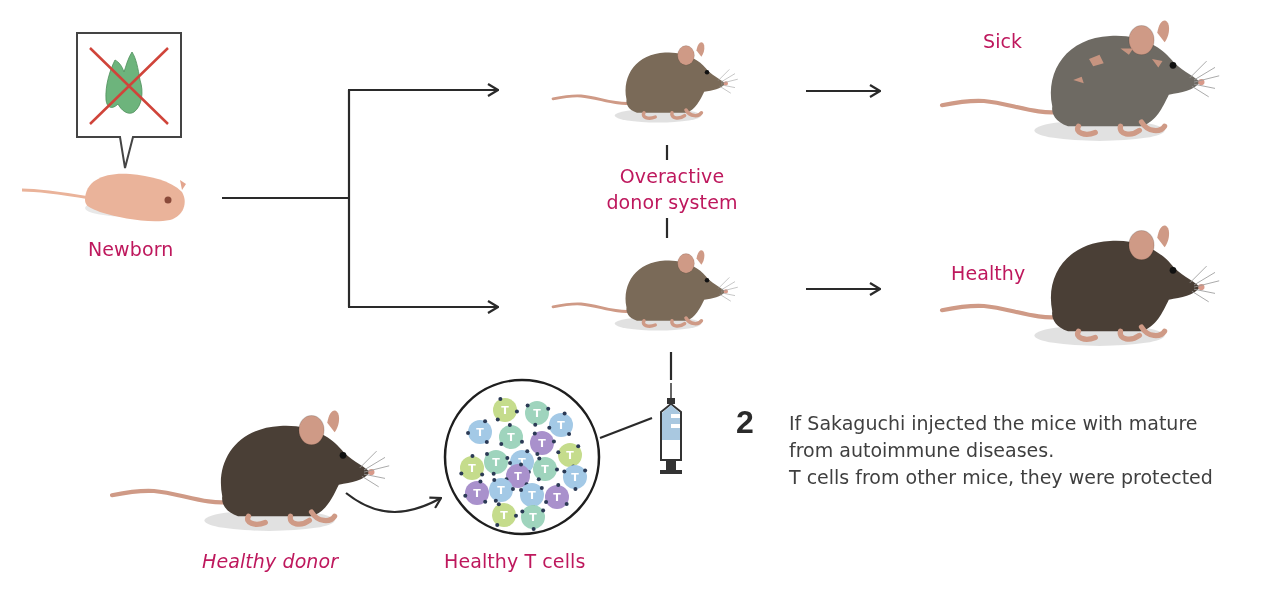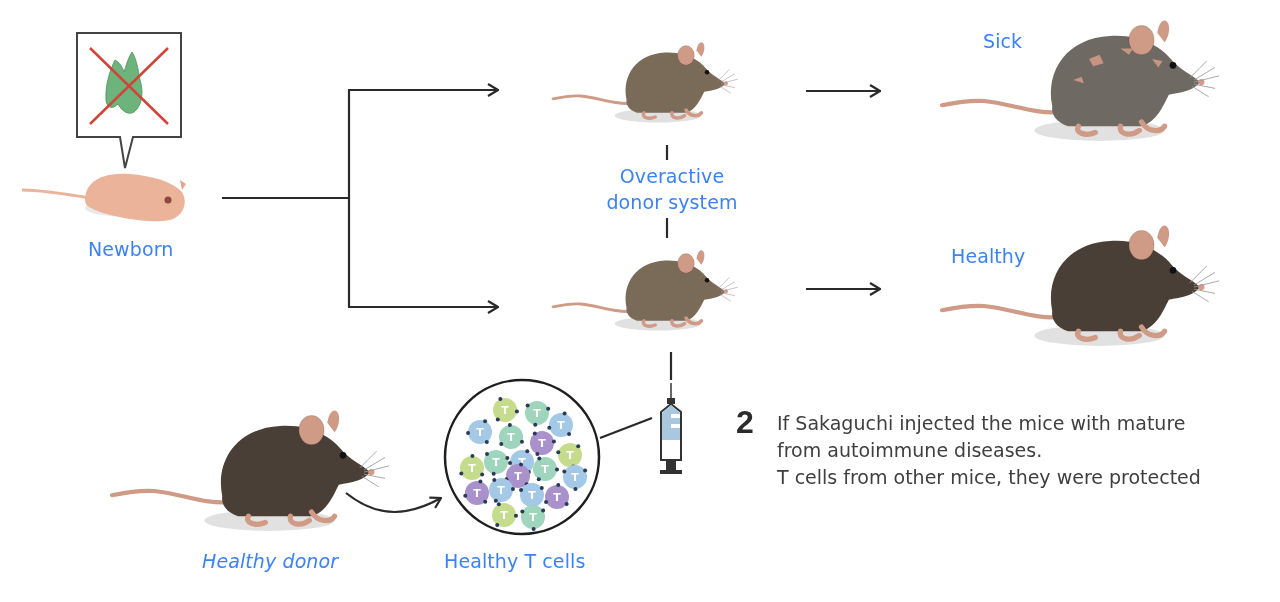--- a/index.html
+++ b/index.html
@@ -1,23 +1,23 @@
 <!DOCTYPE html>
 <html><head>
 <meta charset="utf-8">
 <style>
   html, body { margin: 0; padding: 0; background: #ffffff; }
   body { width: 1280px; height: 602px; overflow: hidden; position: relative;
          font-family: "DejaVu Sans", "Liberation Sans", sans-serif; color: #3a3a3a; }
   #stage { position: absolute; left: 0; top: 0; width: 1280px; height: 602px; }
-  .label { position: absolute; font-size: 19px; color: #3b82f6; white-space: nowrap; letter-spacing: 0.1px; }
+  .label { position: absolute; font-size: 19px; color: #be185d; white-space: nowrap; letter-spacing: 0.1px; }
   .center { text-align: center; }
   .step-num { position: absolute; left: 736px; top: 404px; font-size: 32px; font-weight: bold; color: #2b2b2b; font-family: "Liberation Sans", sans-serif; }
   .step-text { position: absolute; left: 777px; top: 410px; width: 470px; font-size: 19px; line-height: 27px; color: #3f3f3f; }
-  .step-text div { white-space: nowrap; }
+  .step-text div { white-space: nowrap; margin-left: 12px; }
 </style>
 <style>#mouse .body{fill:inherit;}</style></head>
 <body>
 
 <div id="stage">
   <svg width="1280" height="602" viewBox="0 0 1280 602" xmlns="http://www.w3.org/2000/svg">
     <defs>
 
       <g id="mouse">
         <ellipse cx="-10" cy="48" rx="62" ry="10" fill="#d9d9d9" opacity="0.8"></ellipse>
@@ -232,21 +232,21 @@
     </g>
   </svg>
 
   
   <div class="label" style="left:88px; top:238px;">Newborn</div>
   <div class="label center" style="left:587px; top:163px; width:170px; line-height:26px;text-align:center;">
     <div>Overactive</div>
     <div>donor system</div>
   </div>
   <div class="label" style="left:983px; top:30px;">Sick</div>
-  <div class="label" style="left:951px; top:245px;">Healthy</div>
+  <div class="label" style="left:951px; top:262px;">Healthy</div>
   <div class="label" style="left:202px; top:550px;font-style:italic;">Healthy donor</div>
   <div class="label" style="left:444px; top:550px;">Healthy T cells</div>
 
   <div class="step-num">2</div>
   <div class="step-text">
     <div>If Sakaguchi injected the mice with mature</div>
     <div>from autoimmune diseases.</div>
     <div>T cells from other mice, they were protected</div>
   </div>
 </div>

